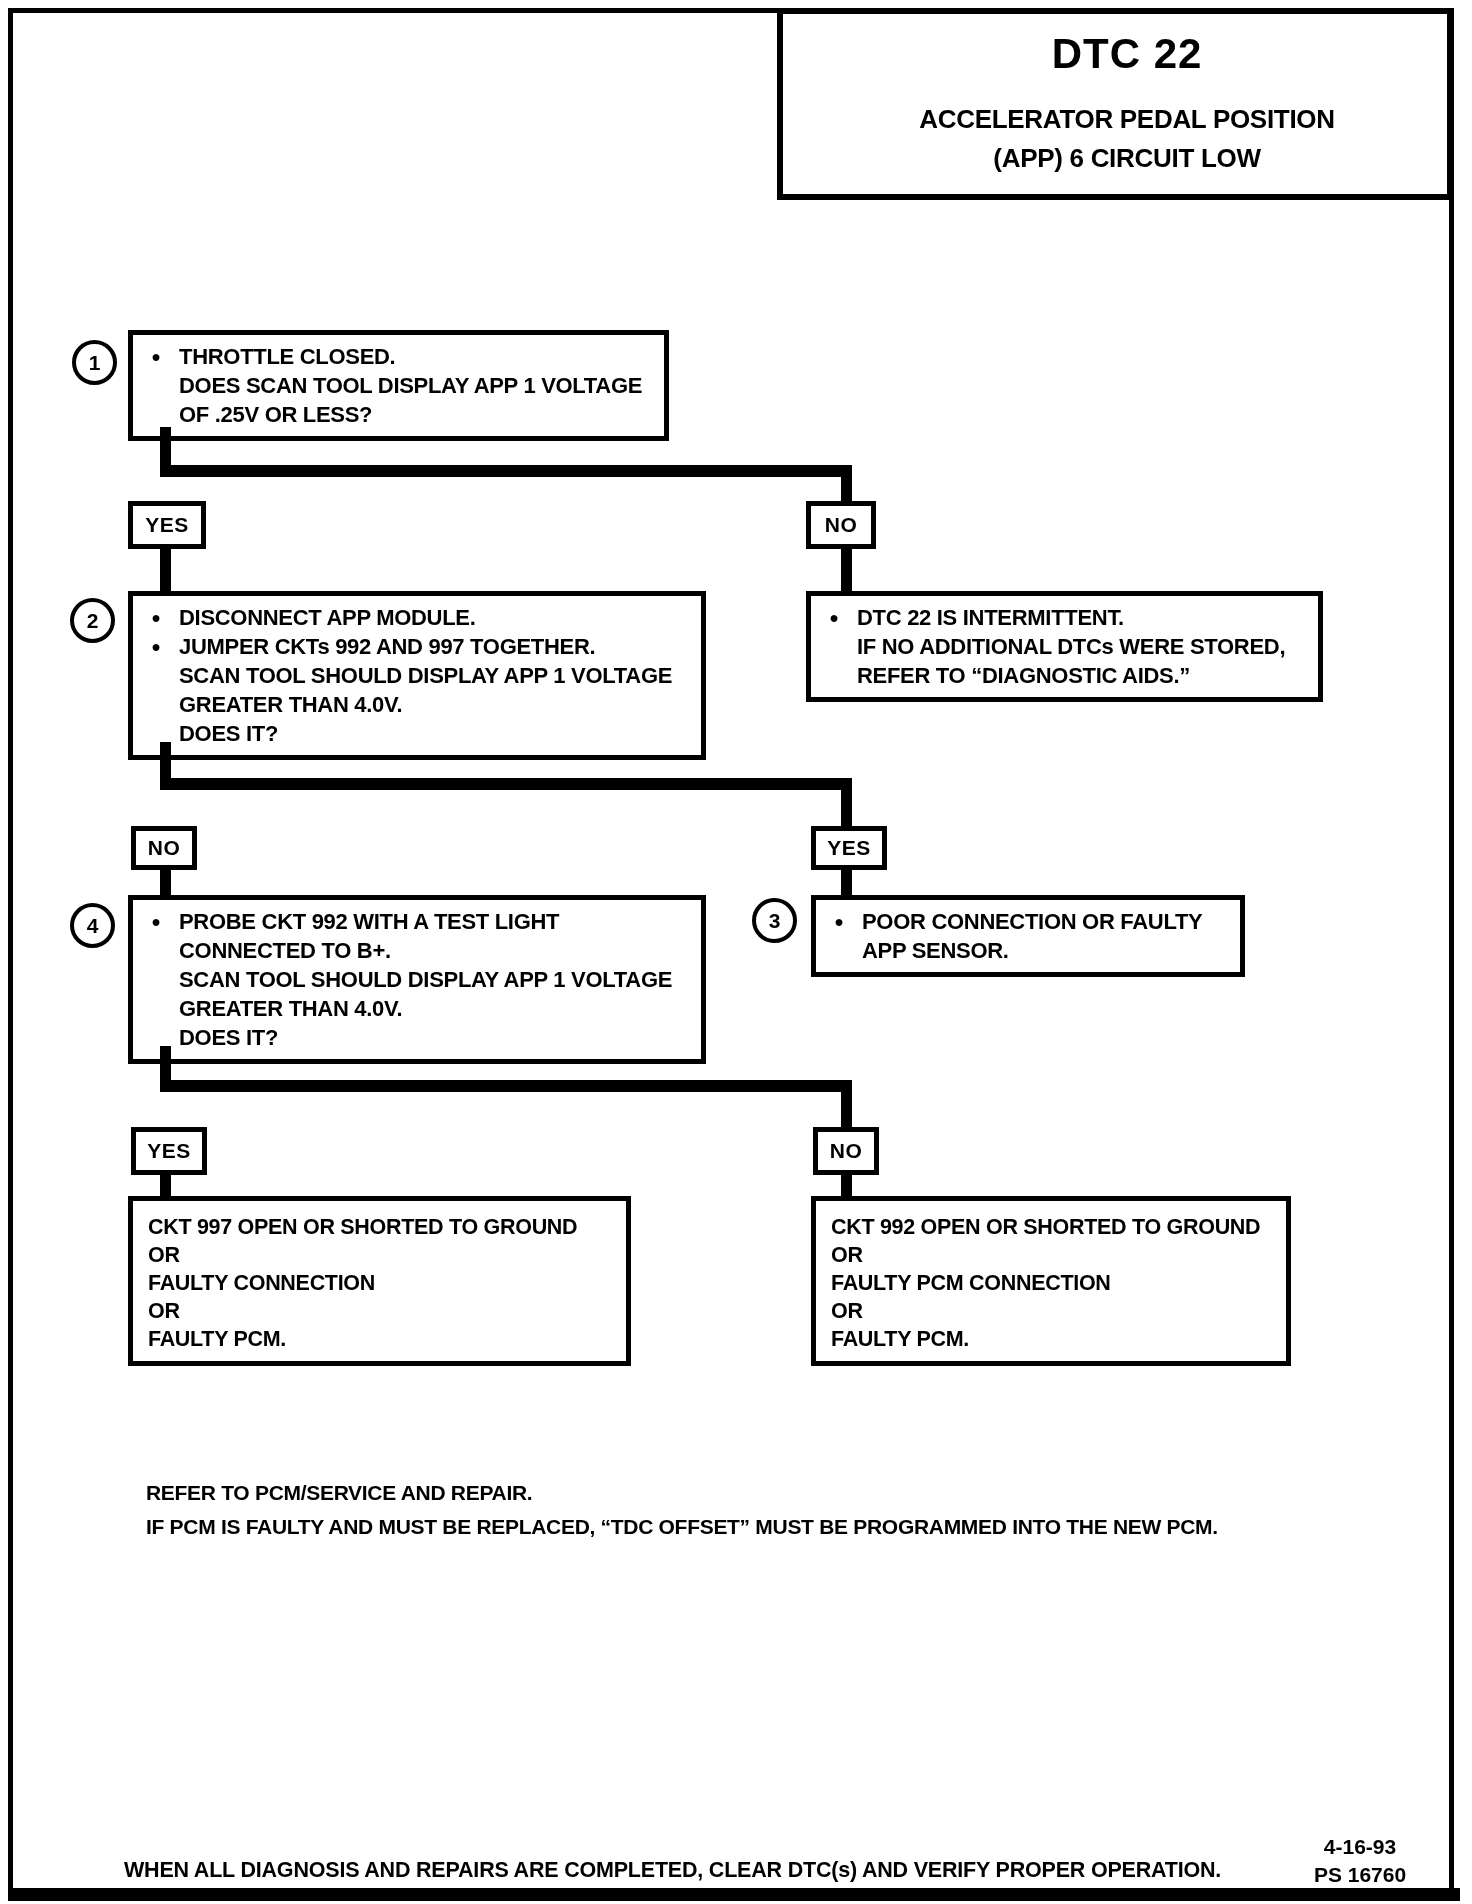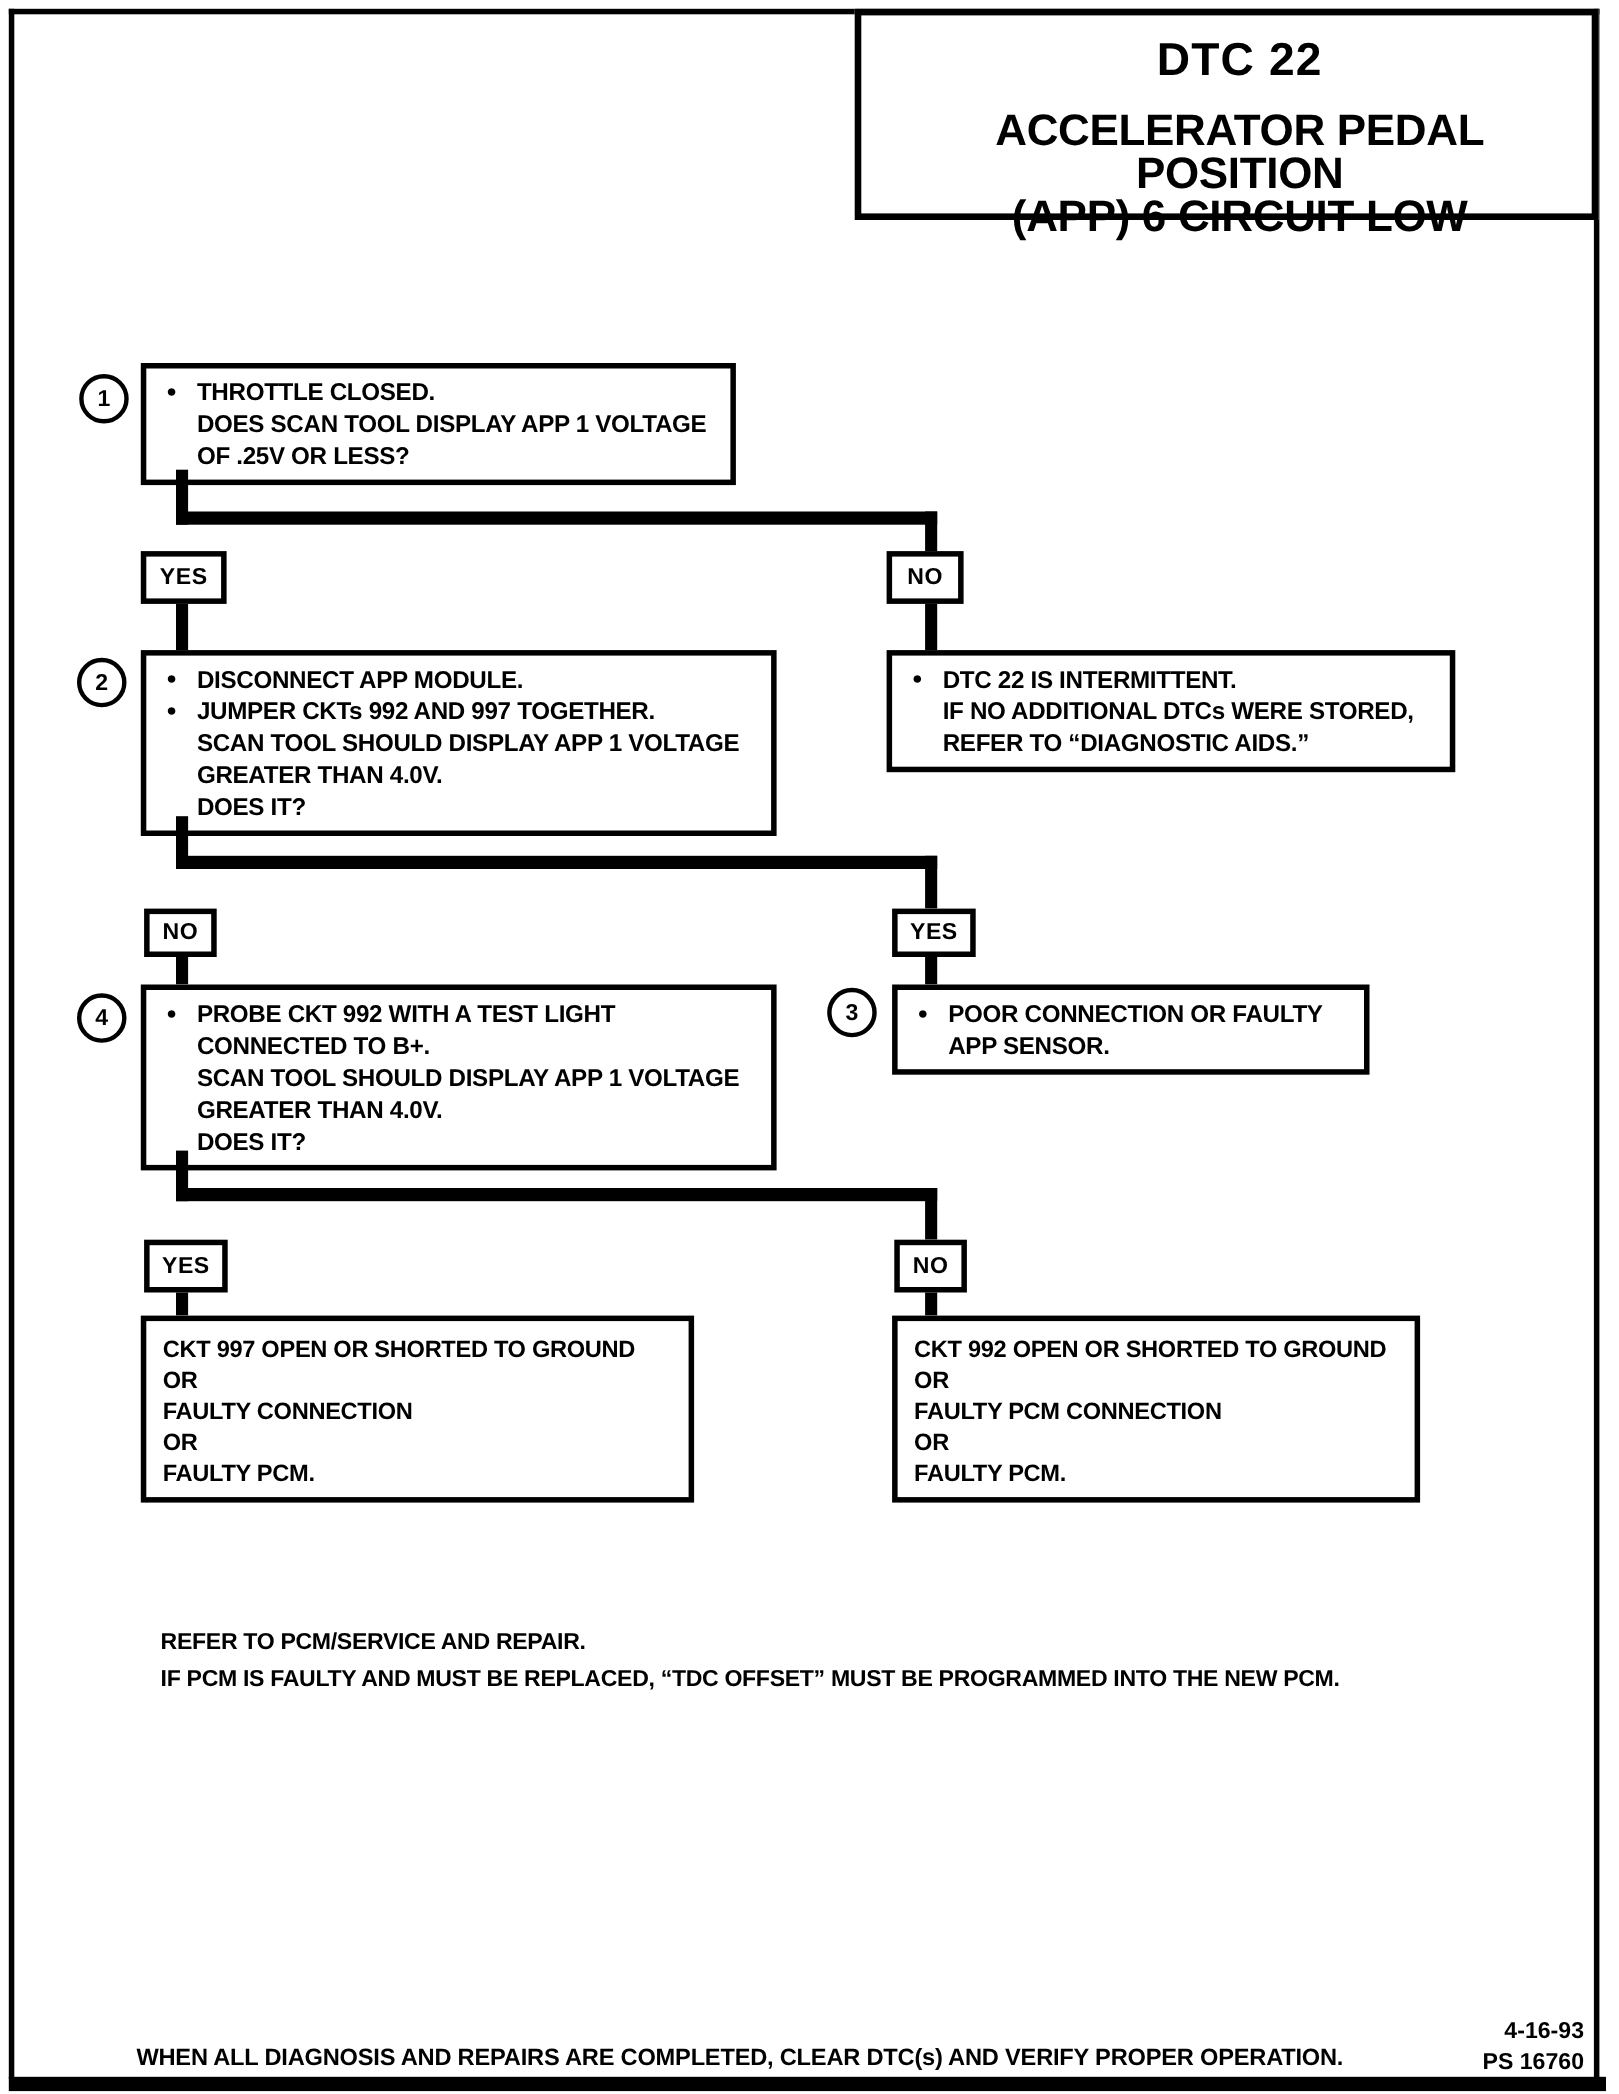--- a/index.html
+++ b/index.html
@@ -12,21 +12,21 @@
     position:absolute; left:8px; top:8px; width:1446px; height:1882px;
     border:5px solid #000; border-bottom:none;
   }
   .bottom-bar { position:absolute; left:8px; top:1888px; width:1452px; height:13px; background:#000; }
 
   .titlebox {
     position:absolute; left:777px; top:8px; width:676px; height:192px;
     border:6px solid #000; background:#fff; text-align:center; padding-top:16px;padding-left:24px;
   }
   .title-code { font-size:42px; letter-spacing:1px; }
-  .subtitle   { font-size:40px; line-height:39px; margin-top:22px; letter-spacing:-0.3px; }
+  .subtitle   { font-size:26px; line-height:39px; margin-top:22px; letter-spacing:-0.3px; }
 
   .node {
     position:absolute; border:5px solid #000; background:#fff;
     padding:7px 8px 7px 0;
   }
   .line  { display:flex; font-size:22px; line-height:29px; }
   .bullet{ width:46px; flex:none; text-align:center; font-size:16px; }
   .txt   { white-space:nowrap; letter-spacing:-0.3px; }
 
   .result { padding:12px 8px 8px 15px; }
@@ -235,18 +235,18 @@
         <span class="txt">FAULTY PCM.</span>
       </div>
   </div>
 
   <div class="note" style="left:146px;top:1476px;">
     <div>REFER TO PCM/SERVICE AND REPAIR.</div>
     <div>IF PCM IS FAULTY AND MUST BE REPLACED, “TDC OFFSET” MUST BE PROGRAMMED INTO THE NEW PCM.</div>
   </div>
 
   <div class="footer-text" style="left:124px;top:1858px;">WHEN ALL DIAGNOSIS AND REPAIRS ARE COMPLETED, CLEAR DTC(s) AND VERIFY PROPER OPERATION.</div>
-  <div class="date-block" style="left:1280px;top:1833px;width:160px;">
+  <div class="date-block" style="left:1280px;top:1833px;width:160px;text-align:center;">
     <div>4-16-93</div>
     <div>PS 16760</div>
   </div>
 
 </div>
 
 </body></html>

